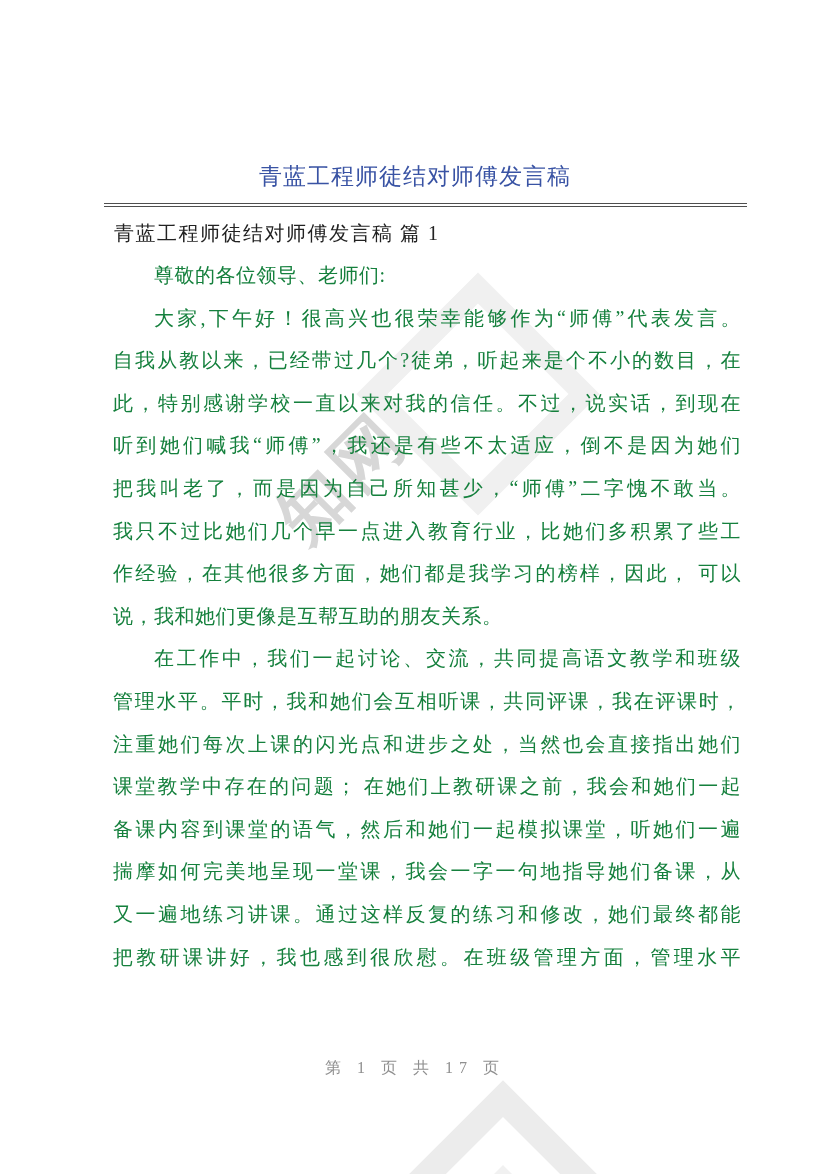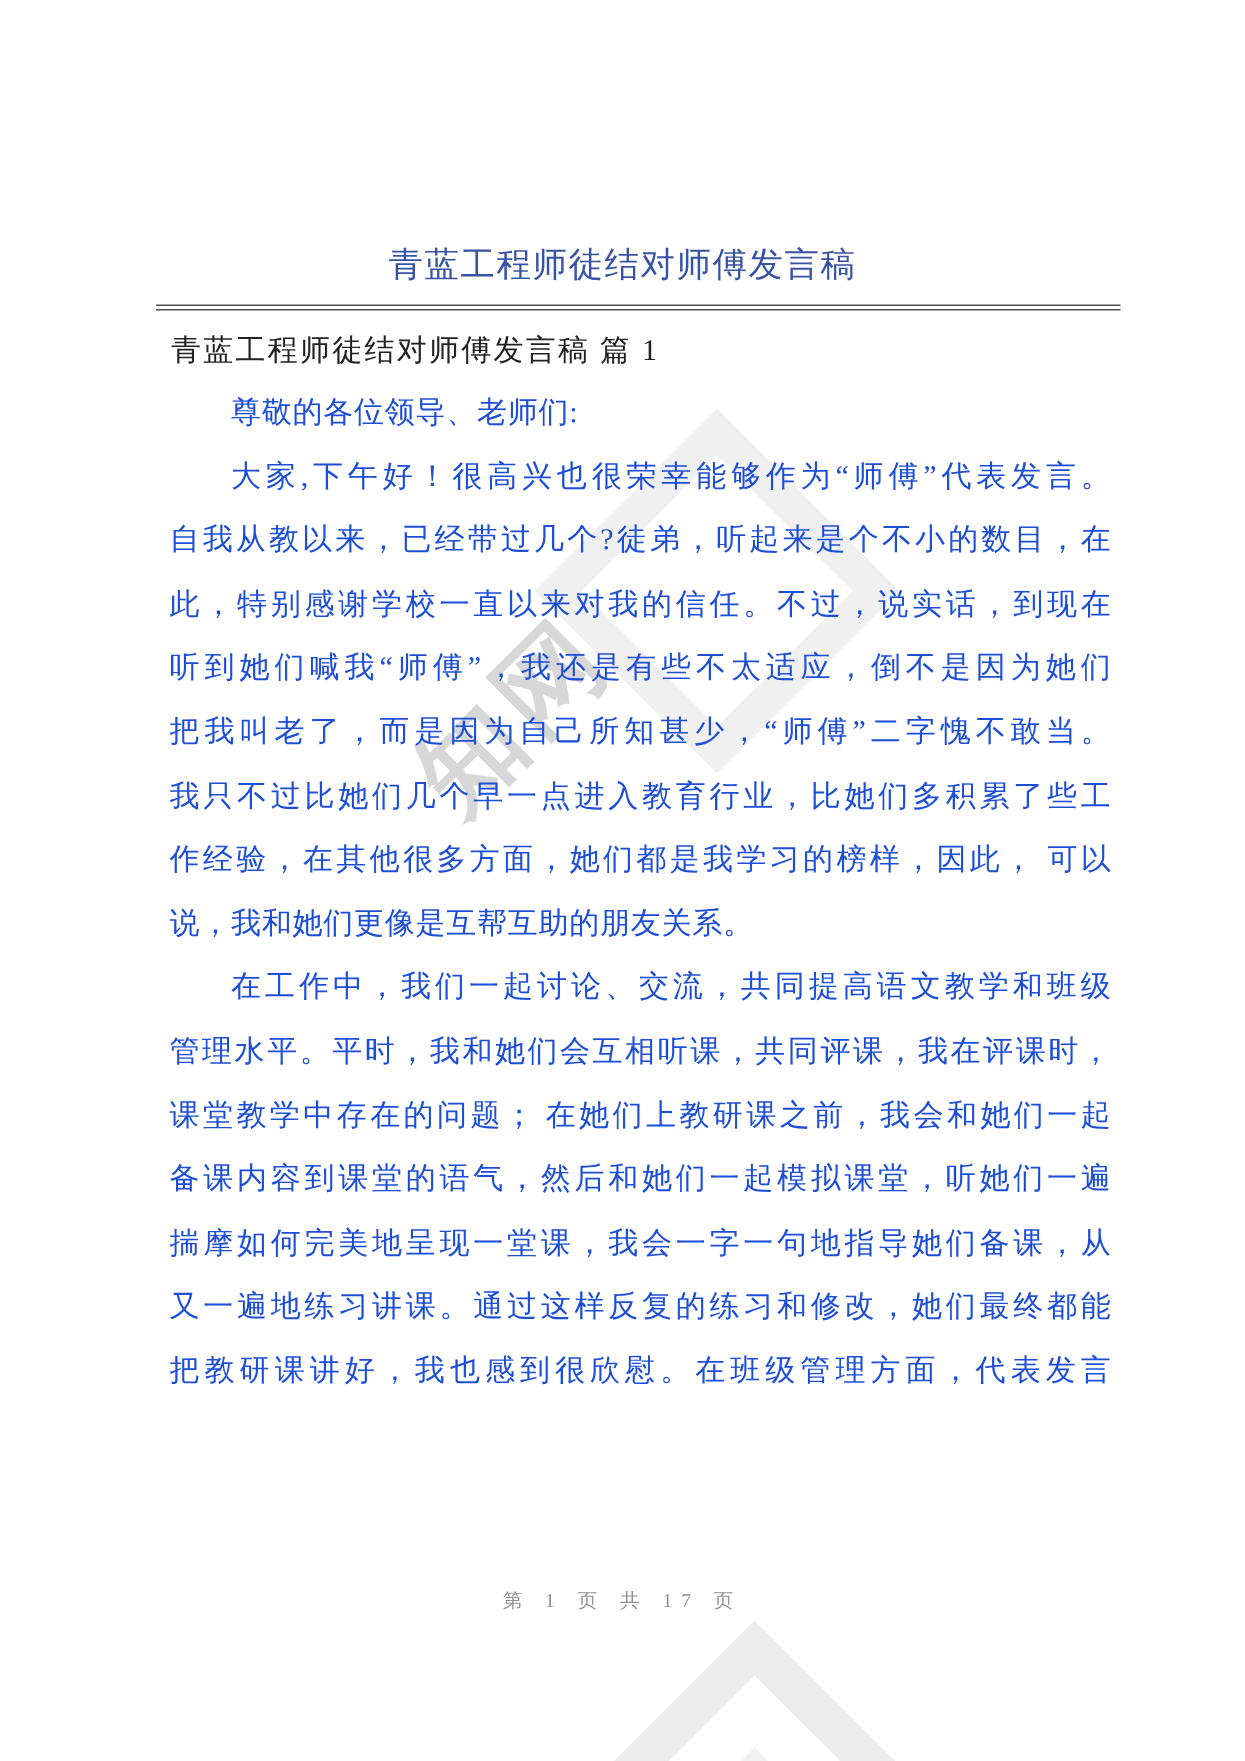--- a/index.html
+++ b/index.html
@@ -60,39 +60,39 @@
     font-size: 20px;
     letter-spacing: 1.5px;
     color: #222222;
     text-align: center;
   }
 
   .document-body {
     position: absolute; top: 254px; left: 113px;
     width: 628px;
     font-size: 20px;
-    color: #1d4ed8;
+    color: #15803d;
   }
   .paragraph { margin: 0; }
   .line {
     line-height: 42.6px;
     text-align: justify;
     text-align-last: justify;
     text-justify: inter-character;
     letter-spacing: 0.5px;
     white-space: normal;
   }
   .line.indent { text-indent: 41px; }
   .line.no-stretch { text-align-last: left; }
 
   .page-footer {
     position: absolute; top: 1058px; left: 0;
     width: 100%;
     text-align: center;
-    font-size: 13px;
+    font-size: 16px;
     letter-spacing: 6px;
     color: #8f8f8f;
   }
 </style>
 </head>
 <body>
 
 <div class="wm wm-text">知网</div>
 <div class="wm wm-diamond-mid"></div>
 <div class="wm wm-diamond-bottom">
@@ -114,22 +114,23 @@
         <div class="line">此，特别感谢学校一直以来对我的信任。不过，说实话，到现在</div>
         <div class="line">听到她们喊我“师傅”，我还是有些不太适应，倒不是因为她们</div>
         <div class="line">把我叫老了，而是因为自己所知甚少，“师傅”二字愧不敢当。</div>
         <div class="line">我只不过比她们几个早一点进入教育行业，比她们多积累了些工</div>
         <div class="line">作经验，在其他很多方面，她们都是我学习的榜样，因此， 可以</div>
         <div class="line no-stretch">说，我和她们更像是互帮互助的朋友关系。</div>
       </div>
       <div class="paragraph">
         <div class="line indent">在工作中，我们一起讨论、交流，共同提高语文教学和班级</div>
         <div class="line">管理水平。平时，我和她们会互相听课，共同评课，我在评课时，</div>
+        <div class="line">注重她们每次上课的闪光点和进步之处，当然也会直接指出她们</div>
         <div class="line">课堂教学中存在的问题； 在她们上教研课之前，我会和她们一起</div>
         <div class="line">备课内容到课堂的语气，然后和她们一起模拟课堂，听她们一遍</div>
         <div class="line">揣摩如何完美地呈现一堂课，我会一字一句地指导她们备课，从</div>
         <div class="line">又一遍地练习讲课。通过这样反复的练习和修改，她们最终都能</div>
-        <div class="line">把教研课讲好，我也感到很欣慰。在班级管理方面，代表发言</div>
+        <div class="line">把教研课讲好，我也感到很欣慰。在班级管理方面，管理水平</div>
       </div>
     </div>
 
   <div class="page-footer">第 1 页 共 17 页</div>
 </div>
 
 </body></html>

